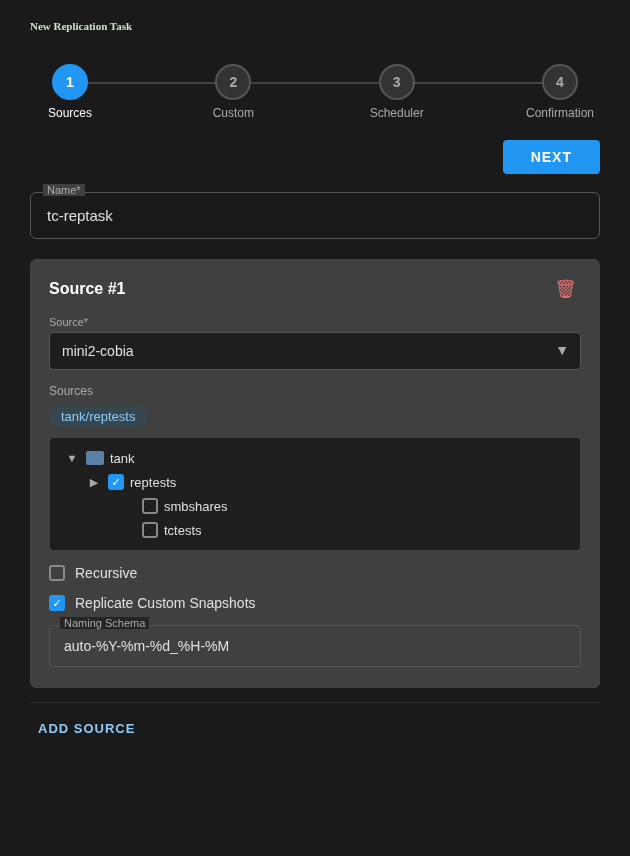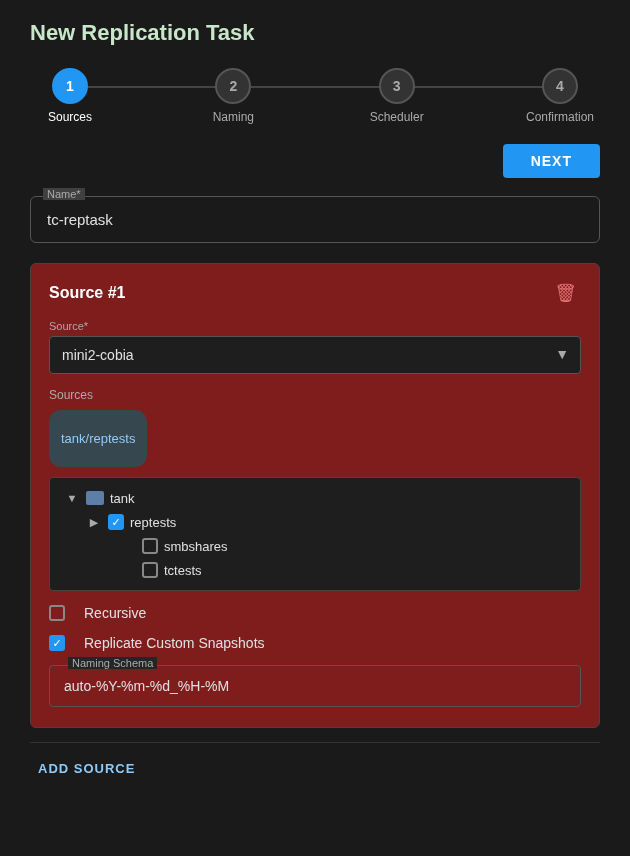--- a/index.html
+++ b/index.html
@@ -9,23 +9,24 @@
       font-family: 'Segoe UI', Arial, sans-serif;
       font-size: 14px;
       width: 630px;
       min-height: 856px;
     }
     .page-container {
       padding: 20px 30px 30px 30px;
     }
     .page-title {
       color: #c8e6c9;
-      font-size: 22px;
+      font-size: 11px;
       font-weight: bold;
-      margin-bottom: 22px;
+      margin-bottom: 32px;
+      font-family: Liberation Serif, serif;
     }
     .stepper {
       display: flex;
       align-items: flex-start;
       justify-content: space-between;
       margin-bottom: 20px;
       position: relative;
     }
     .stepper-line {
       position: absolute;
@@ -107,21 +108,21 @@
       width: 100%;
       background: transparent;
       border: none;
       outline: none;
       color: #e0e0e0;
       font-size: 15px;
       padding: 0;
     }
 
     .source-card {
-      background: #7f1d1d;
+      background: #404040;
       border: 1px solid #444;
       border-radius: 6px;
       padding: 16px 18px 20px 18px;
       margin-bottom: 10px;
     }
     .source-header {
       display: flex;
       align-items: center;
       justify-content: space-between;
       margin-bottom: 14px;
@@ -178,21 +179,21 @@
     .sources-tags {
       display: flex;
       flex-wrap: wrap;
       gap: 6px;
       margin-bottom: 10px;
     }
     .source-tag {
       background: #37474f;
       color: #90caf9;
       border-radius: 12px;
-      padding: 21px 12px;
+      padding: 3px 12px;
       font-size: 13px;
     }
 
     .tree-container {
       background: #1e1e1e;
       border: 1px solid #444;
       border-radius: 4px;
       padding: 8px 6px;
       margin-bottom: 14px;
     }
@@ -240,39 +241,39 @@
       line-height: 1;
     }
     .tree-label {
       font-size: 13px;
       color: #e0e0e0;
     }
 
     .checkbox-row {
       display: flex;
       align-items: center;
-      gap: 19px;
+      gap: 10px;
       margin-bottom: 14px;
     }
     .checkbox-row-label {
       font-size: 14px;
       color: #e0e0e0;
     }
 
     .naming-schema-group {
       border: 1px solid #555;
       border-radius: 4px;
       padding: 12px 14px 12px 14px;
       position: relative;
       margin-top: 4px;
     }
     .naming-schema-label {
       position: absolute;
       top: -9px;
-      left: 18px;
+      left: 10px;
       background: #252525;
       padding: 0 4px;
       font-size: 11px;
       color: #aaa;
     }
     .naming-schema-input {
       width: 100%;
       background: transparent;
       border: none;
       outline: none;
@@ -307,21 +308,21 @@
 
   <div class="stepper">
     <div class="stepper-line"></div>
 
     <div class="step">
       <div class="step-circle active">1</div>
       <div class="step-label active">Sources</div>
     </div>
     <div class="step">
       <div class="step-circle">2</div>
-      <div class="step-label">Naming</div>
+      <div class="step-label">Custom</div>
     </div>
     <div class="step">
       <div class="step-circle">3</div>
       <div class="step-label">Scheduler</div>
     </div>
     <div class="step">
       <div class="step-circle">4</div>
       <div class="step-label">Confirmation</div>
     </div>
   </div>

